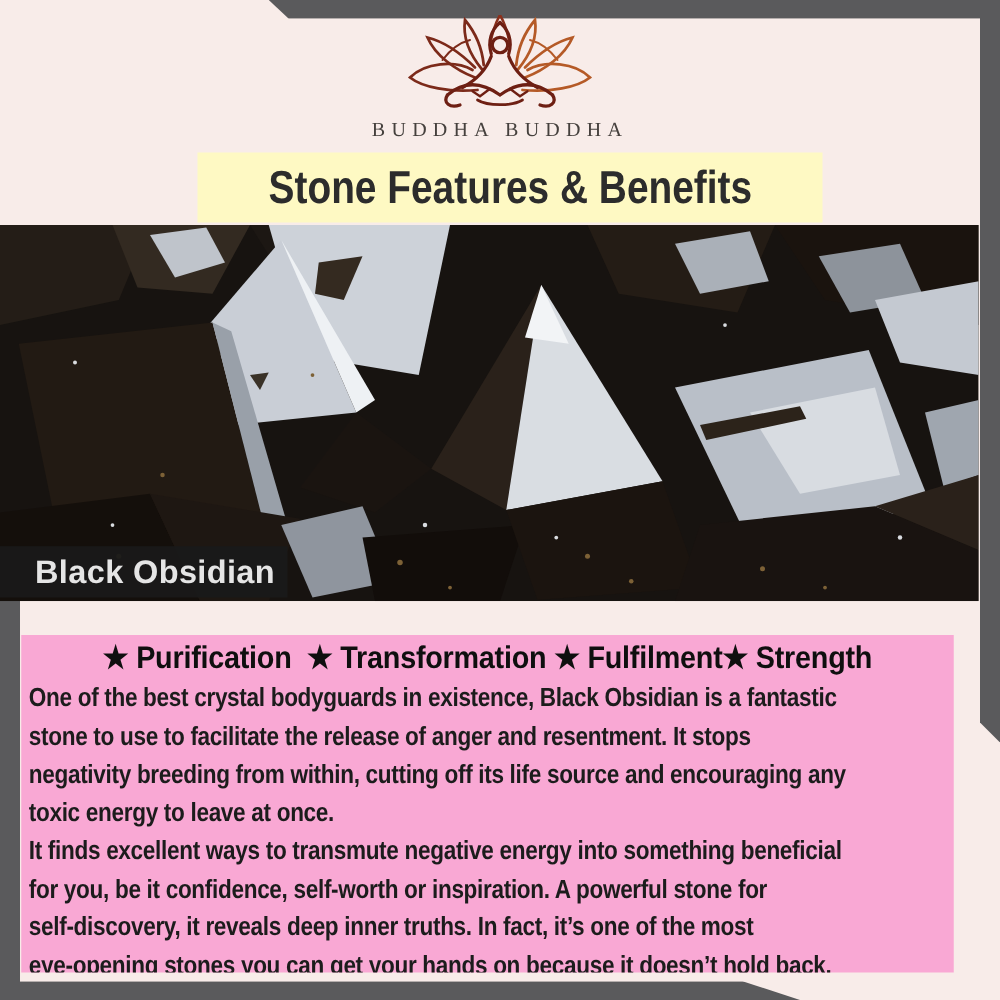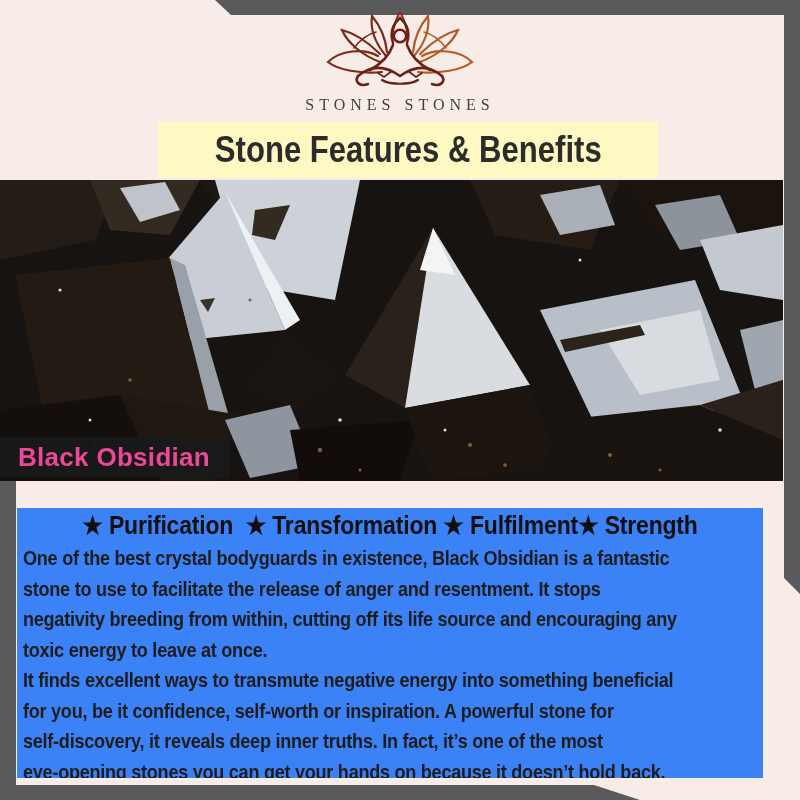--- a/index.html
+++ b/index.html
@@ -24,25 +24,25 @@
   
   .title-band{position:absolute;top:122px;left:158px;width:500px;height:56px;background:#fef9c3;
               display:flex;align-items:center;justify-content:center;}
   .title{font-size:37px;font-weight:bold;color:#2c2c2c;white-space:nowrap;
          transform:scaleX(0.84);letter-spacing:0;}
 
   
   .photo{position:absolute;top:180px;left:0;width:783px;height:301px;overflow:hidden;}
   .photo svg{display:block;}
   .caption{position:absolute;top:437px;left:0;width:230px;height:41px;background:rgba(26,26,26,0.94);
-           color:#ec4899;font-size:26px;font-weight:bold;display:flex;align-items:center;
-           padding-left:18px;box-sizing:border-box;letter-spacing:0.3px;}
+           color:#e5e5e5;font-size:26px;font-weight:bold;display:flex;align-items:center;
+           padding-left:28px;box-sizing:border-box;letter-spacing:0.3px;}
 
   
-  .card{position:absolute;top:508px;left:17px;width:746px;height:270px;background:#3b82f6;overflow:hidden;}
+  .card{position:absolute;top:508px;left:17px;width:746px;height:270px;background:#f9a8d4;overflow:hidden;}
   .features{margin-top:3px;text-align:center;font-size:25px;font-weight:bold;color:#0f0f0f;
             white-space:pre;transform:scaleX(0.92);letter-spacing:-0.2px;}
   .bodytext{margin-top:3px;padding-left:7px;transform:scaleX(0.86);transform-origin:left top;}
   .line{font-size:21px;font-weight:bold;color:#1c1c1c;line-height:30.5px;
         white-space:nowrap;letter-spacing:-0.3px;}
 </style>
 </head>
 <body>
 
 <div class="stage">
@@ -81,21 +81,21 @@
           <path d="M38,64 C52,52 66,54 80,64 C94,54 108,52 122,64"></path>
           <path d="M38,64 C34,70 40,75 48,72"></path>
           <path d="M122,64 C126,70 120,75 112,72"></path>
           <path d="M62,68 C70,73 90,73 98,68" stroke-width="2.2"></path>
           <path d="M58,61 l6,4 8,-6" stroke-width="1.8"></path>
           <path d="M102,61 l-6,4 -8,-6" stroke-width="1.8"></path>
         </g>
       </g>
     </svg>
   </div>
-  <div class="brand">STONES STONES</div>
+  <div class="brand">BUDDHA BUDDHA</div>
 
   <div class="title-band">
     <div class="title">Stone Features &amp; Benefits</div>
   </div>
 
   <div class="photo">
     <svg viewBox="0 0 783 301" width="783" height="301" preserveAspectRatio="none">
       <rect width="783" height="301" fill="#171310"></rect>
 
       <polygon points="0,0 120,0 95,60 0,80" fill="#241d17"></polygon>

